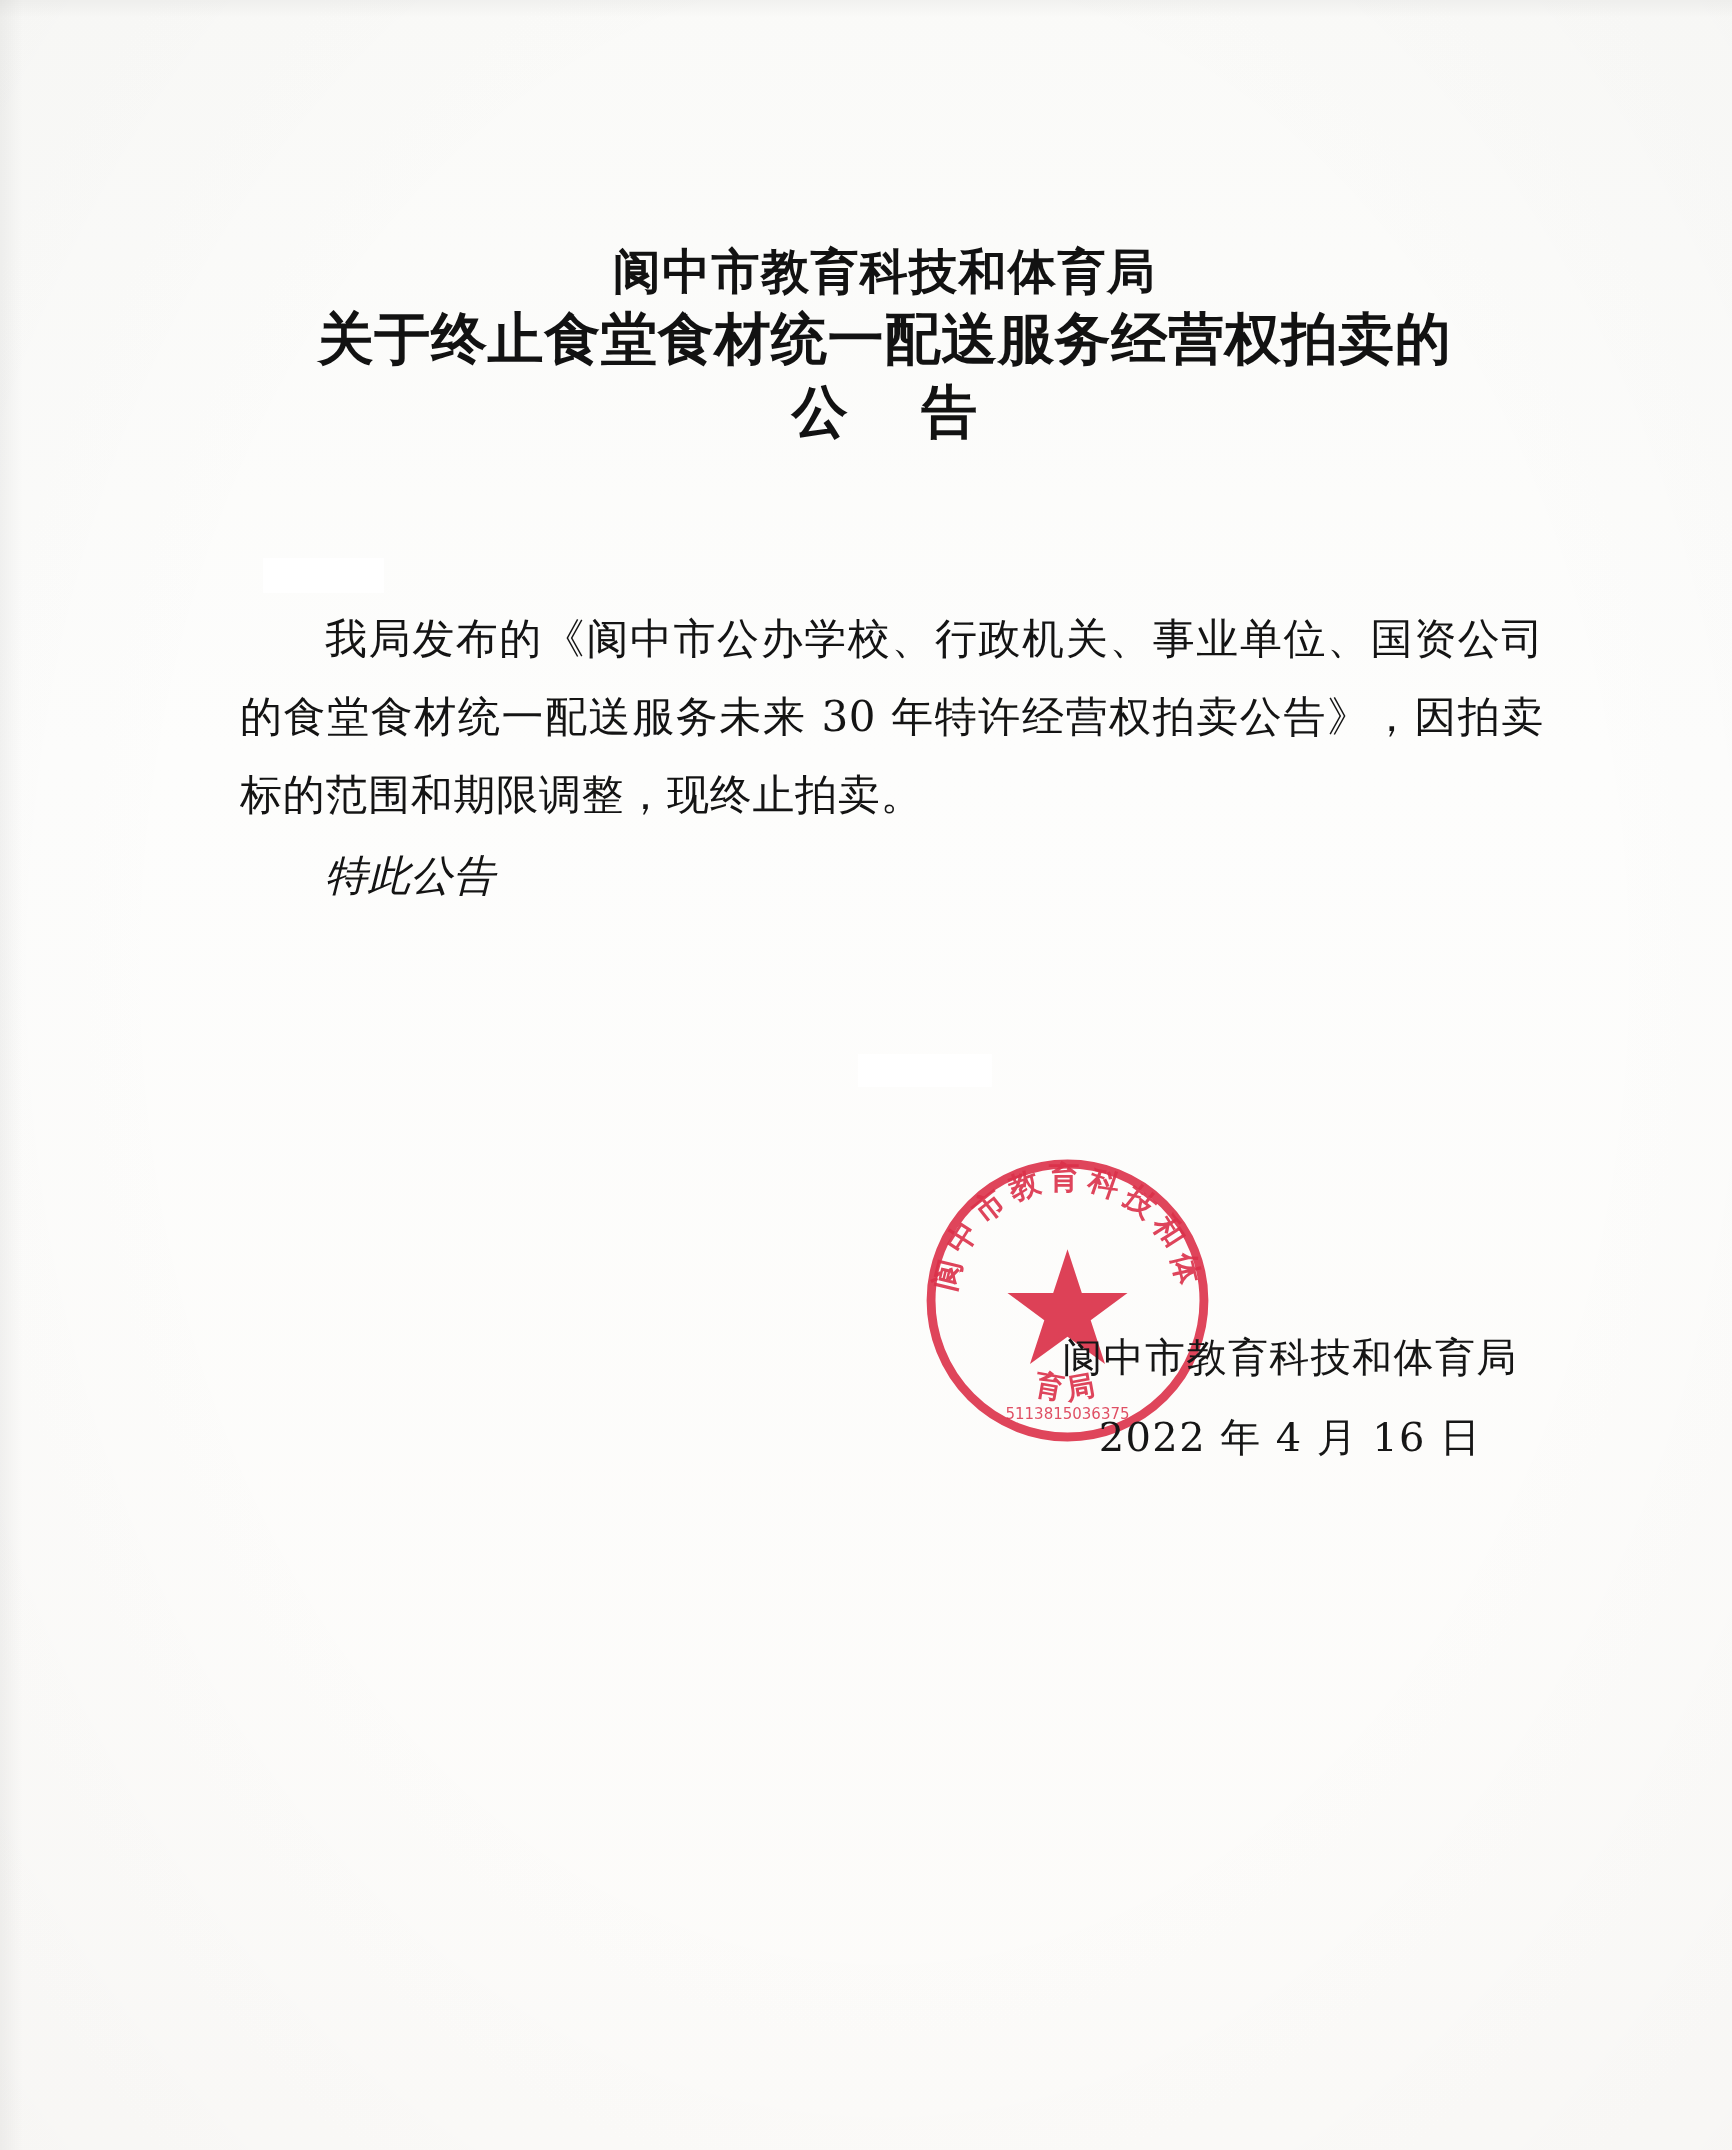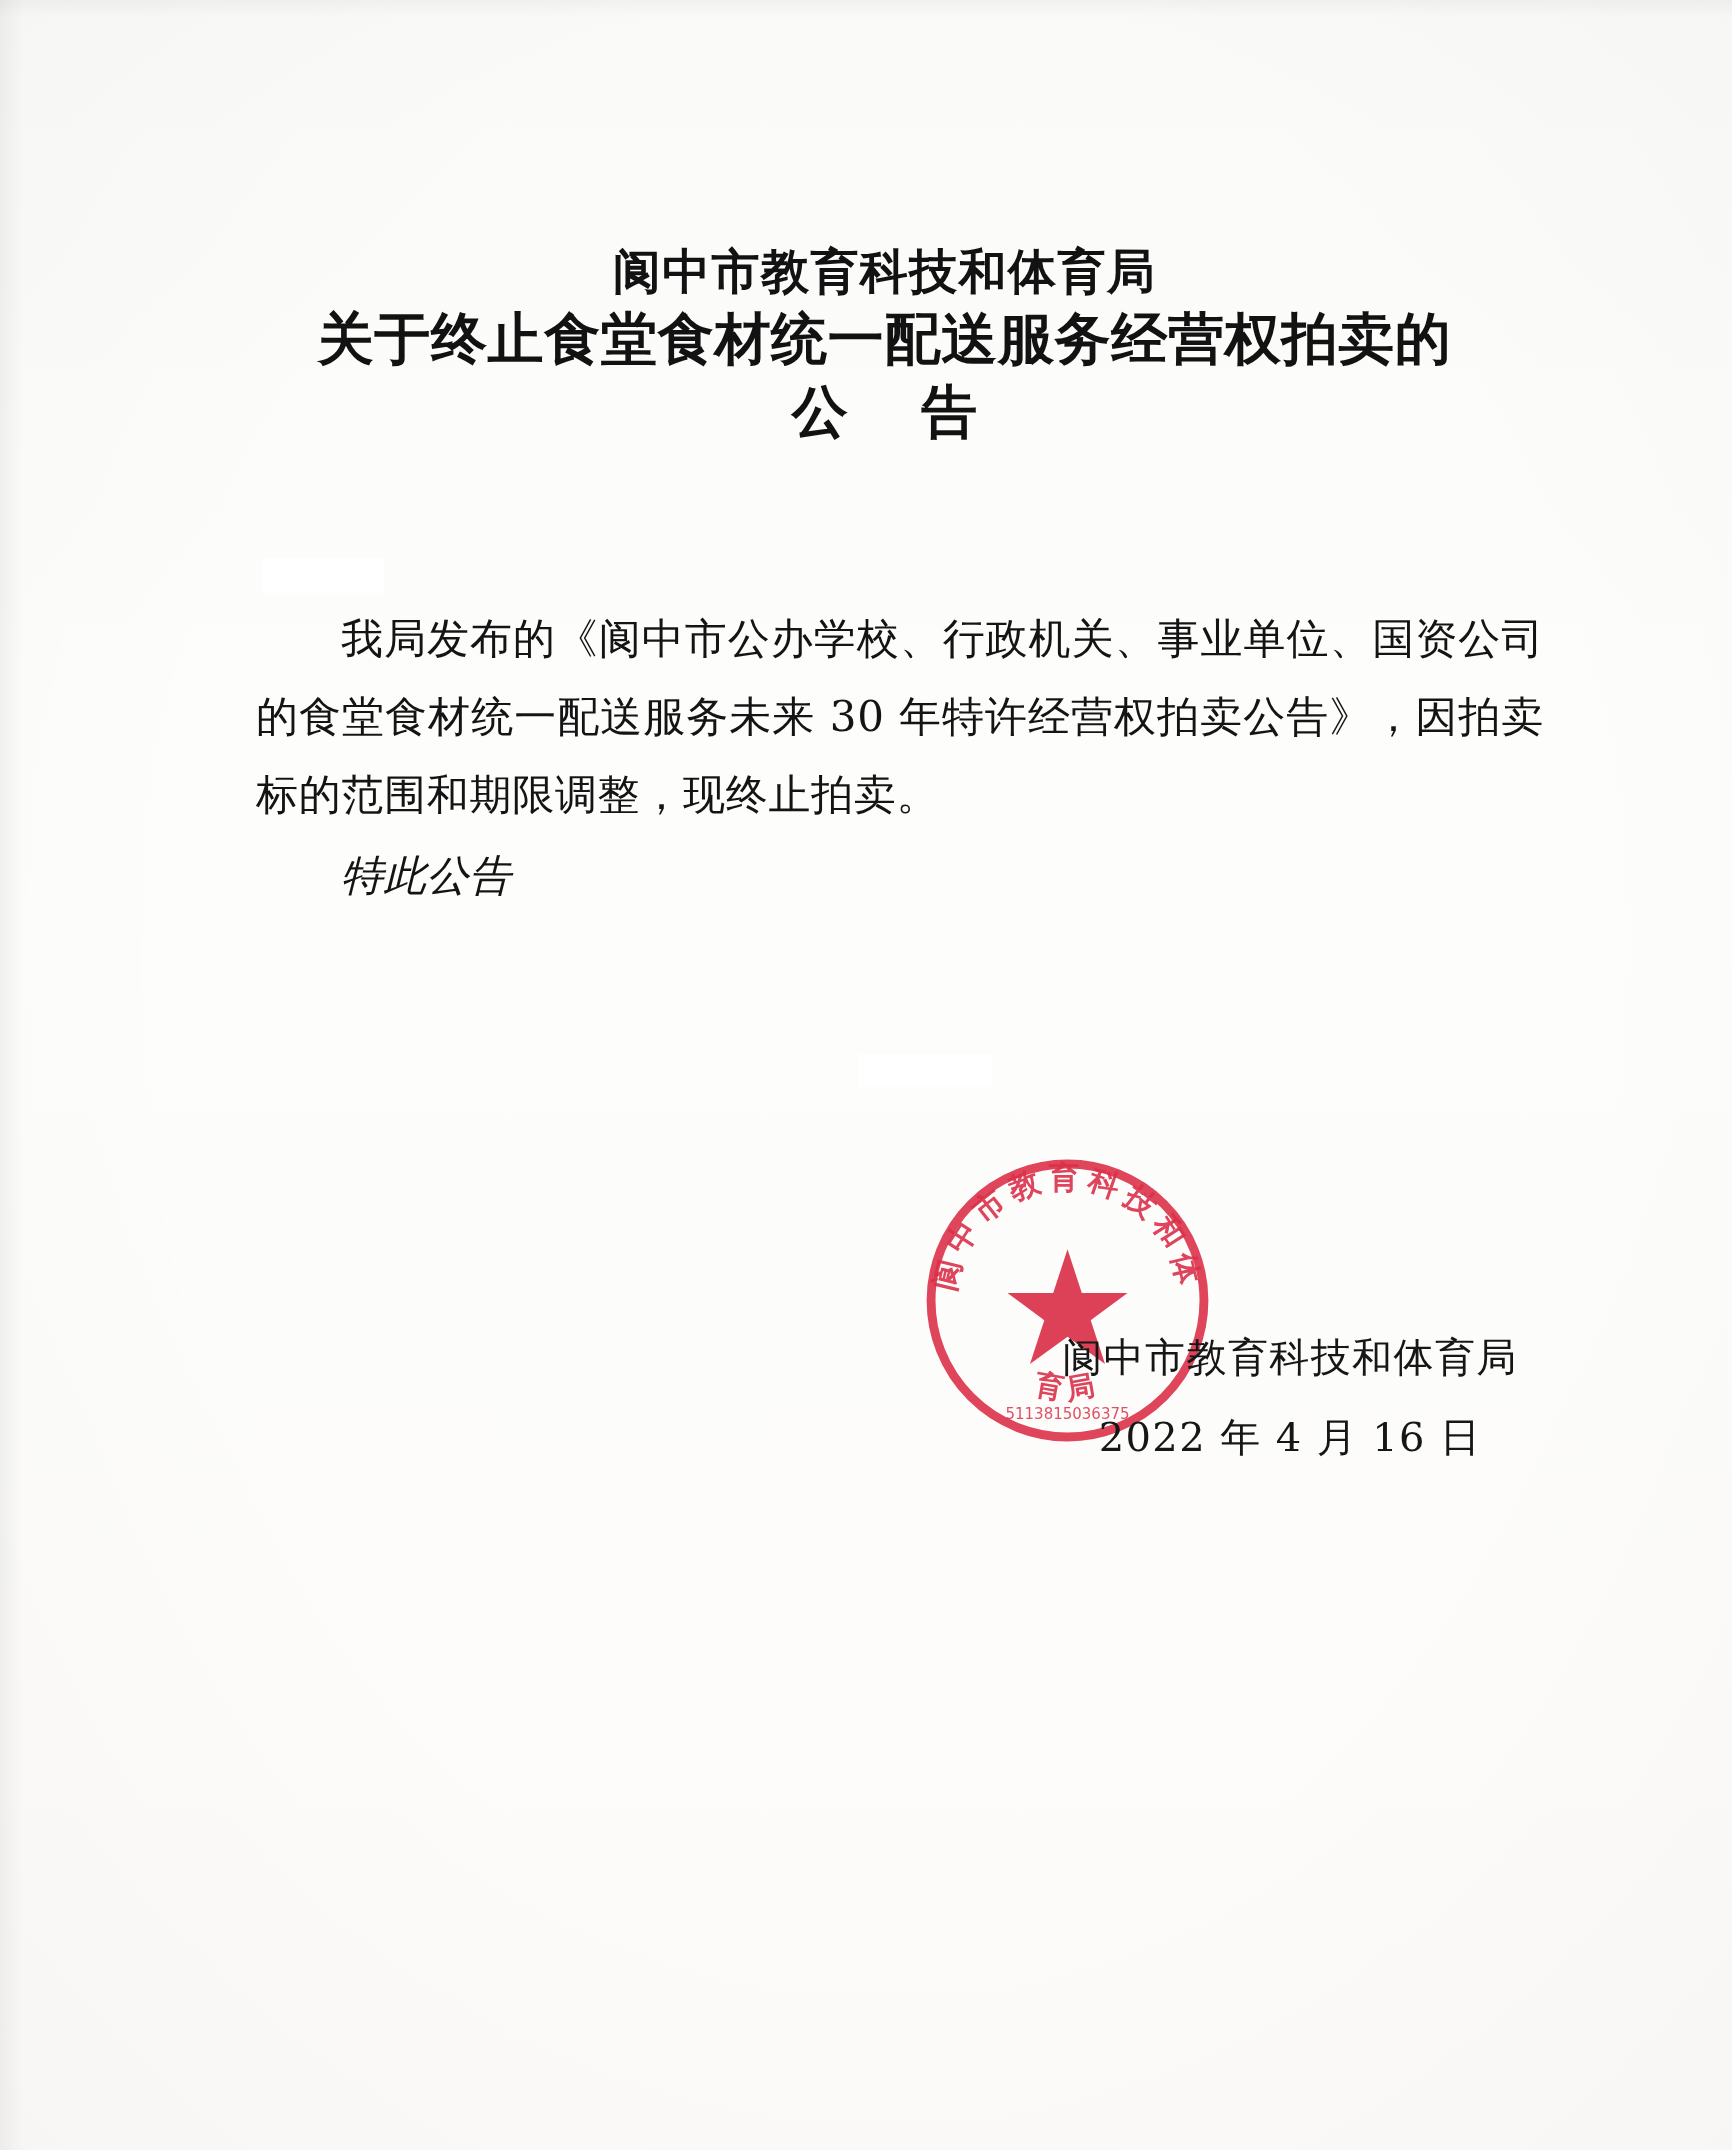--- a/index.html
+++ b/index.html
@@ -63,21 +63,21 @@
   }
   .title-line.l3 {
     font-size: 56px;
     letter-spacing: 27px;
     padding-left: 27px;
   }
 
   
   .body-block {
     position: absolute;
-    left: 256px;
+    left: 240px;
     right: 225px;
     top: 600px;
   }
   .para {
     font-family: "DejaVu Serif", "Liberation Serif", serif;
     color: #141414;
     font-size: 42px;
     line-height: 78px;
     text-align: justify;
     text-indent: 85px;

